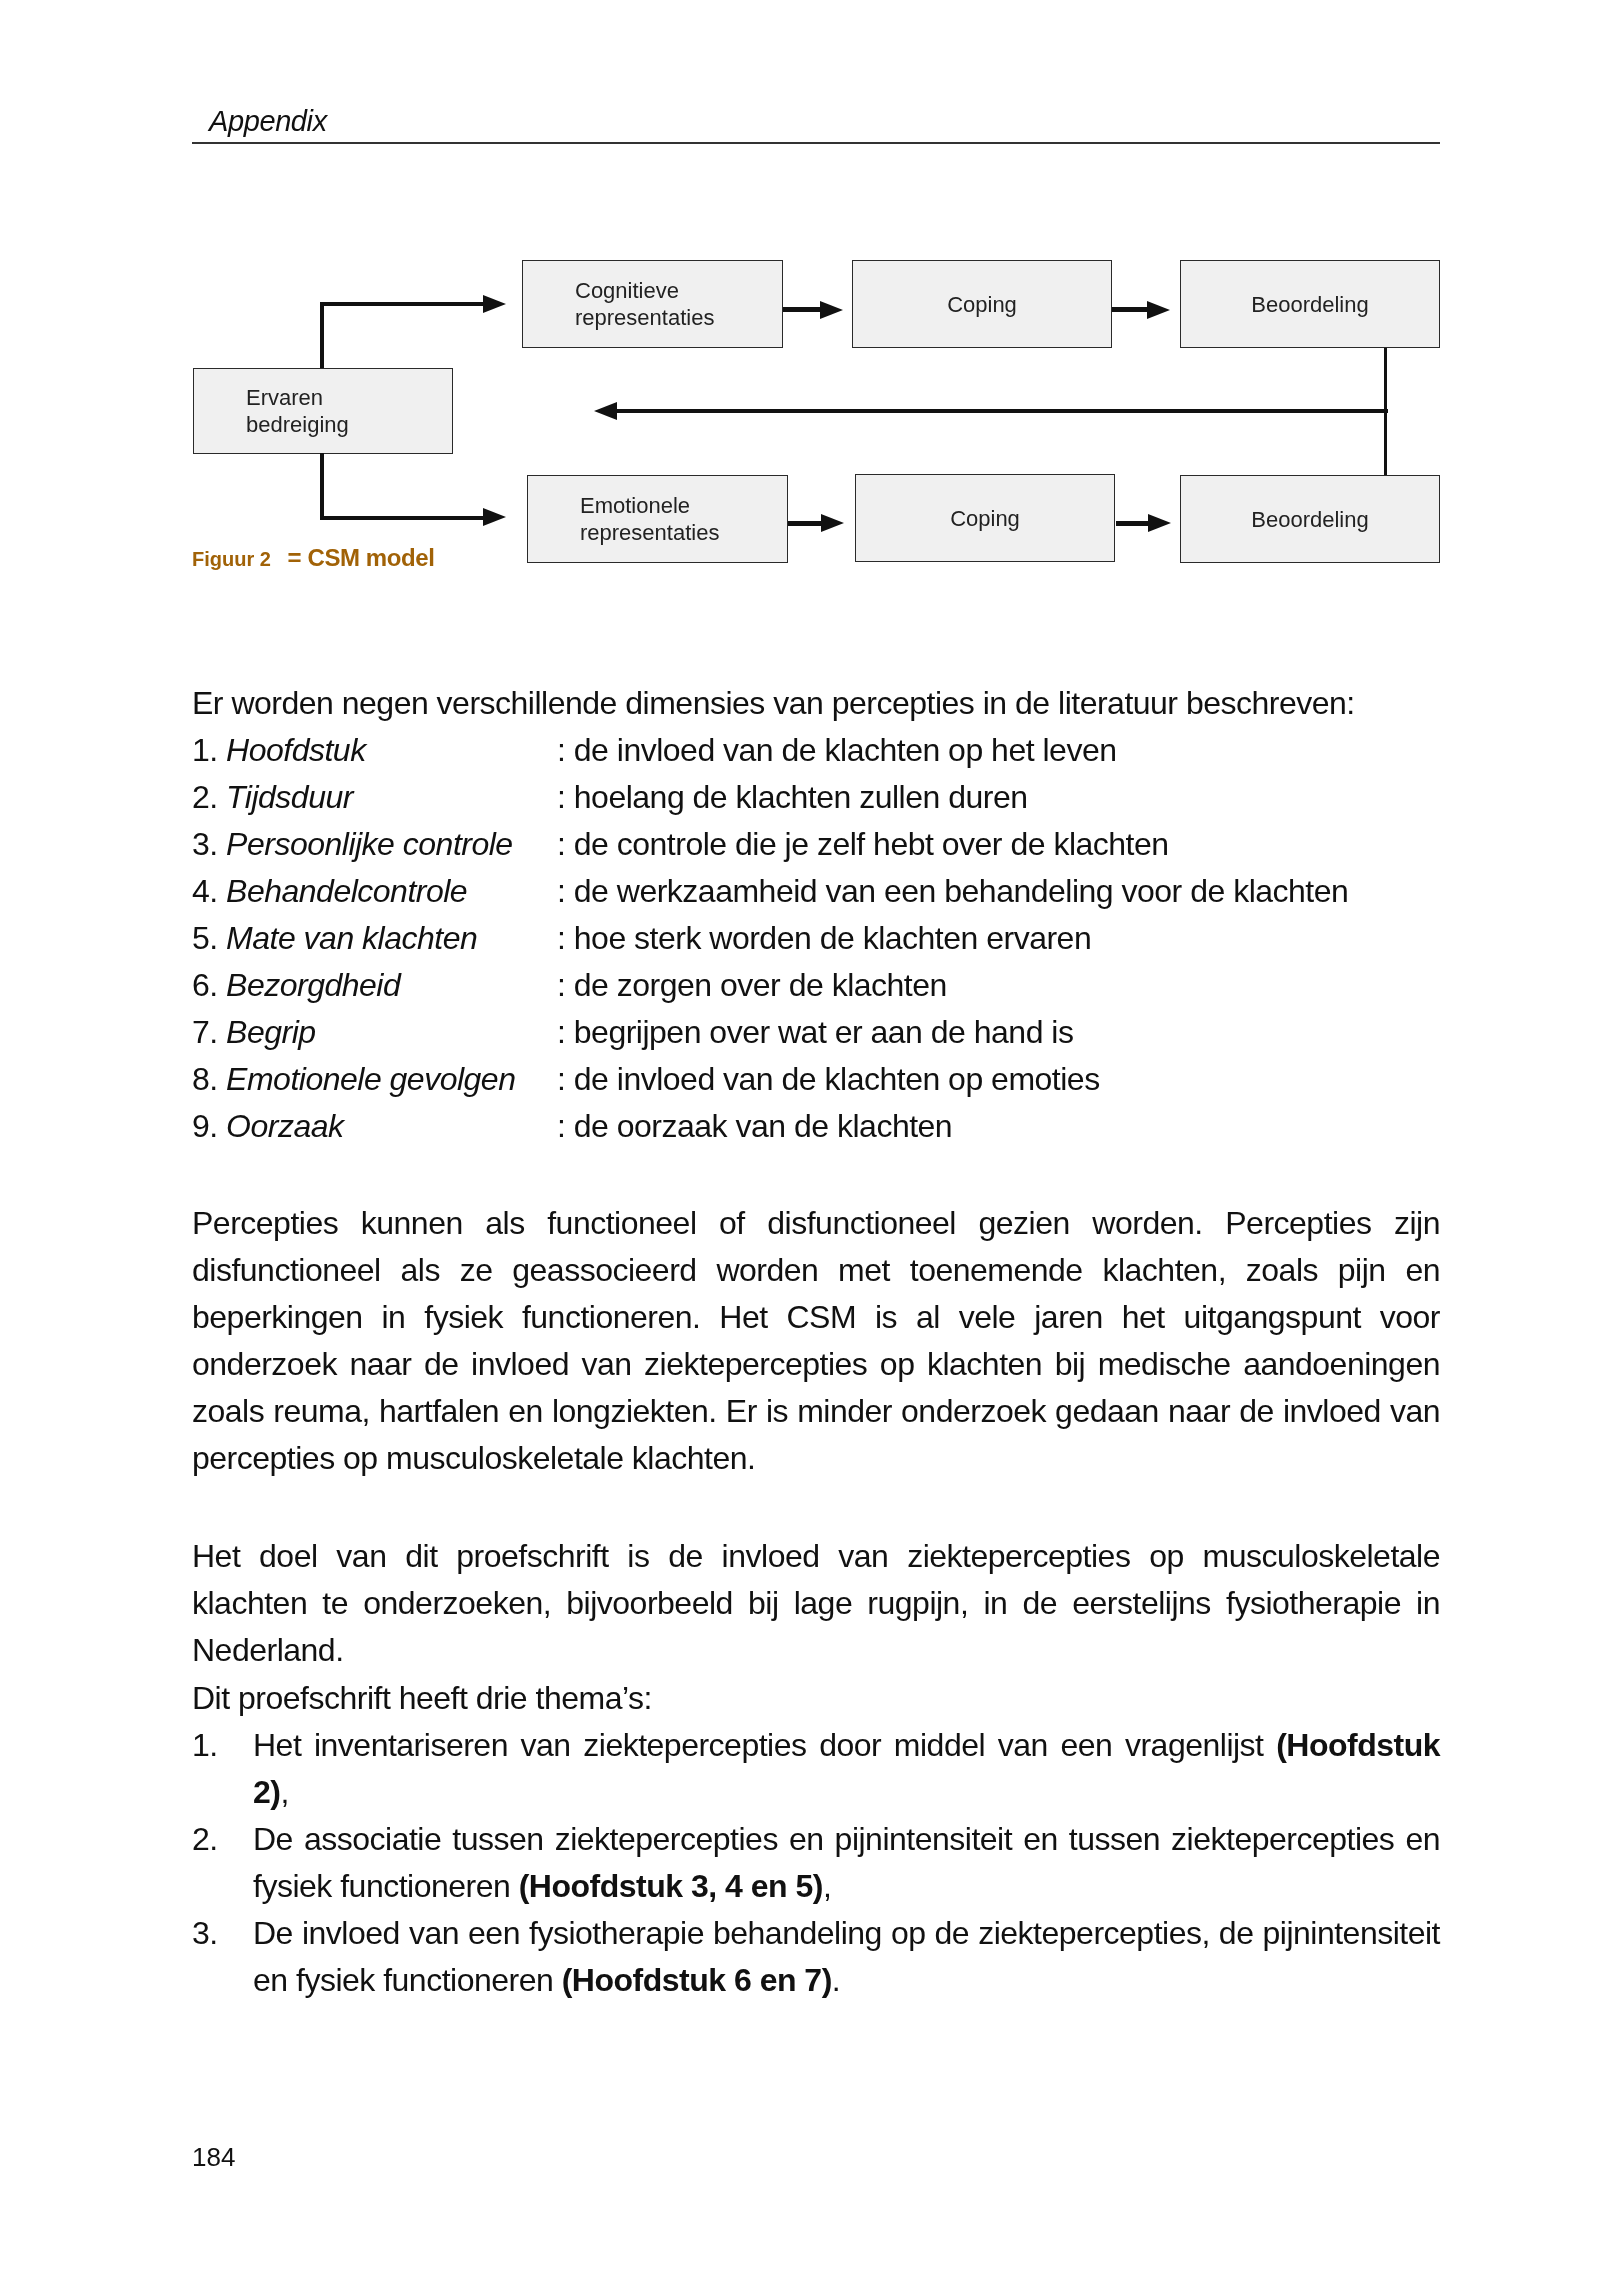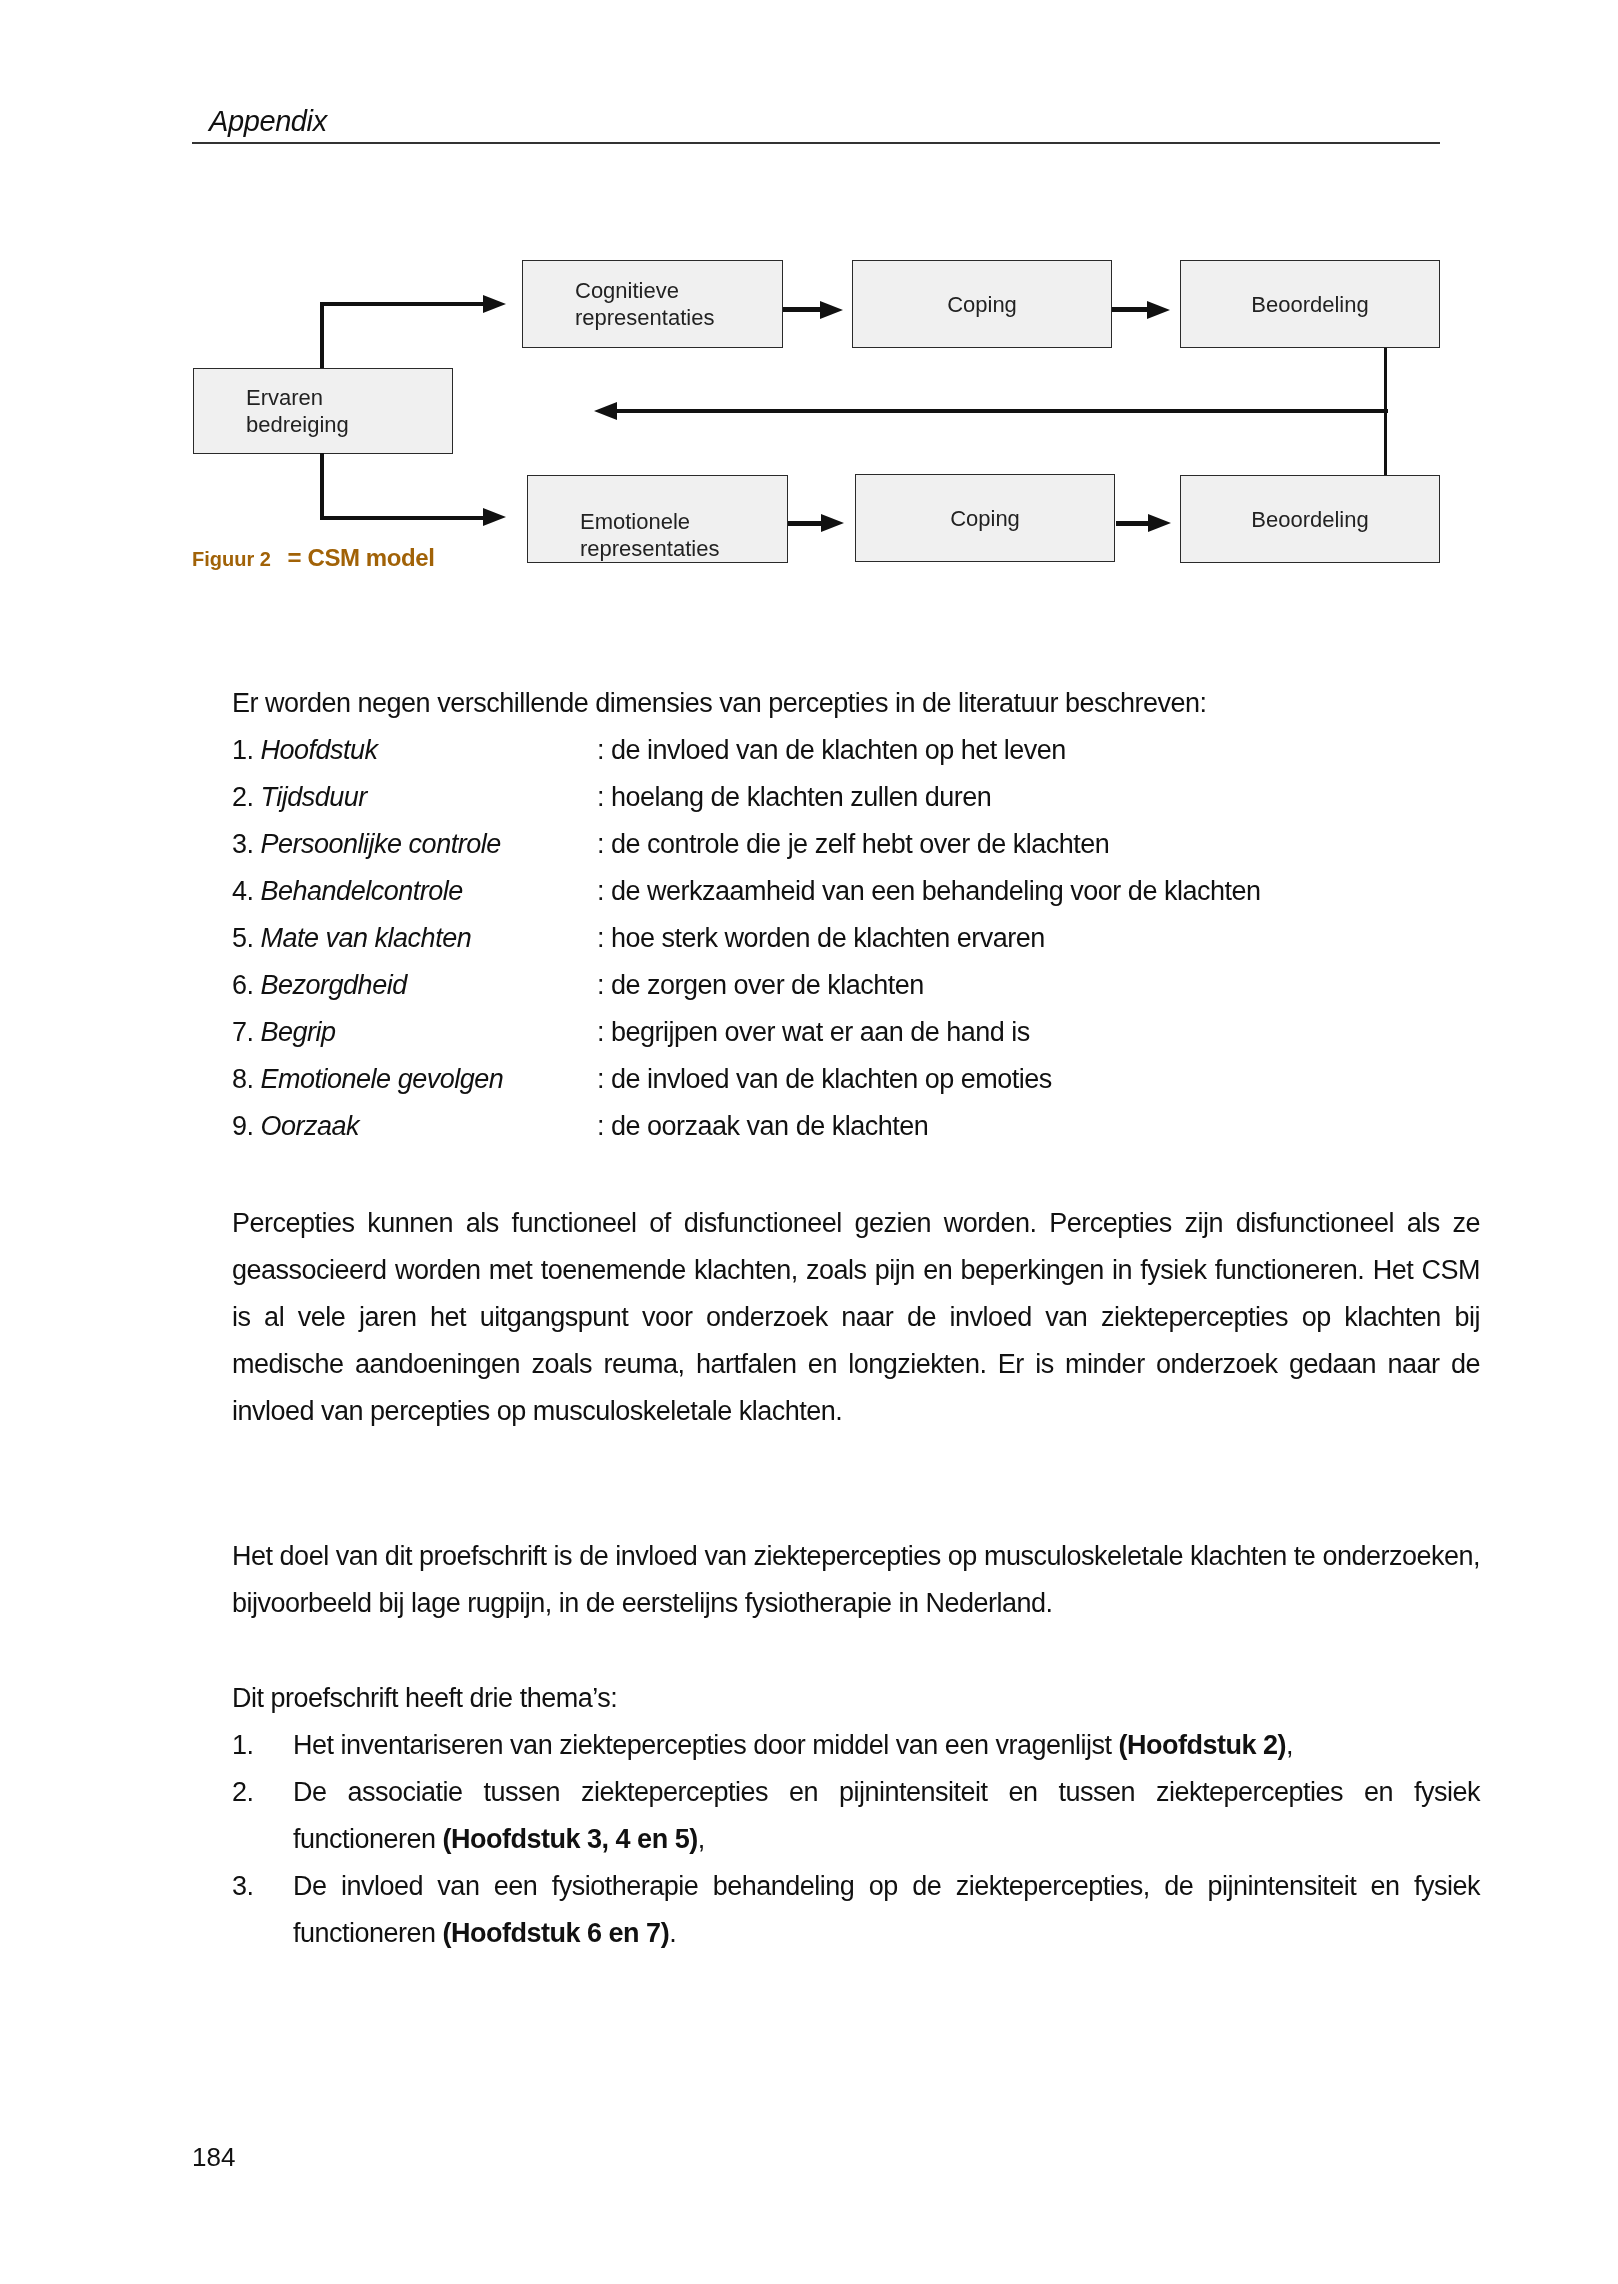--- a/index.html
+++ b/index.html
@@ -14,21 +14,21 @@
   .box span { display:block; line-height:27px; }
   .box.center { justify-content:center; }
   .box.left { padding-left:52px; }
   .line { position:absolute; background:#111; }
   .arrowhead-r { position:absolute; width:0; height:0; border-top:9px solid transparent; border-bottom:9px solid transparent; border-left:23px solid #111; }
   .arrowhead-l { position:absolute; width:0; height:0; border-top:9px solid transparent; border-bottom:9px solid transparent; border-right:23px solid #111; }
   .caption { position:absolute; left:192px; top:544px; font-weight:bold; color:#a16207; }
   .caption .fig { font-size:20px; }
   .caption .desc { font-size:24px; margin-left:16.7px; letter-spacing:-0.4px; }
 
-  .body-text { position:absolute; left:192px; width:1248px; font-size:27px; line-height:47px; letter-spacing:-0.5px;margin-left:40px; }
+  .body-text { position:absolute; left:192px; width:1248px; font-size:32px; line-height:47px; letter-spacing:-0.5px; }
   .dim-row { display:flex; }
   .dim-term { width:365px; white-space:nowrap; }
   .dim-term i { font-style:italic; }
   .justify { text-align:justify; }
   .theme-item { display:flex; }
   .theme-num { width:61px; flex-shrink:0; }
   .theme-text { flex:1; text-align:justify; }
   .page-number { position:absolute; left:192px; top:2142px; font-size:26px; }
 </style>
 </head>
@@ -52,21 +52,21 @@
       <span>representaties</span>
     </div>
   </div>
   <div class="box center" style="left:852px; top:260px; width:260px; height:88px;">
     <span>Coping</span>
   </div>
   <div class="box center" style="left:1180px; top:260px; width:260px; height:88px;">
     <span>Beoordeling</span>
   </div>
 
-  <div class="box left" style="left:527px; top:475px; width:261px; height:88px;align-items:flex-end;">
+  <div class="box left" style="left:527px; top:475px; width:261px; height:88px;">
     <div>
       <span>Emotionele</span>
       <span>representaties</span>
     </div>
   </div>
   <div class="box center" style="left:855px; top:474px; width:260px; height:88px;">
     <span>Coping</span>
   </div>
   <div class="box center" style="left:1180px; top:475px; width:260px; height:88px;">
     <span>Beoordeling</span>

